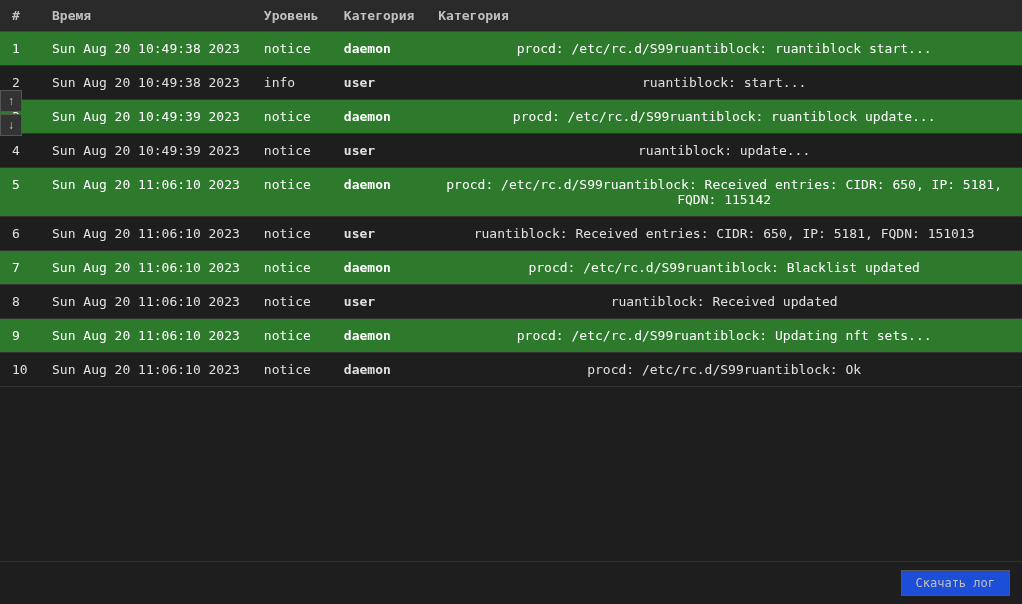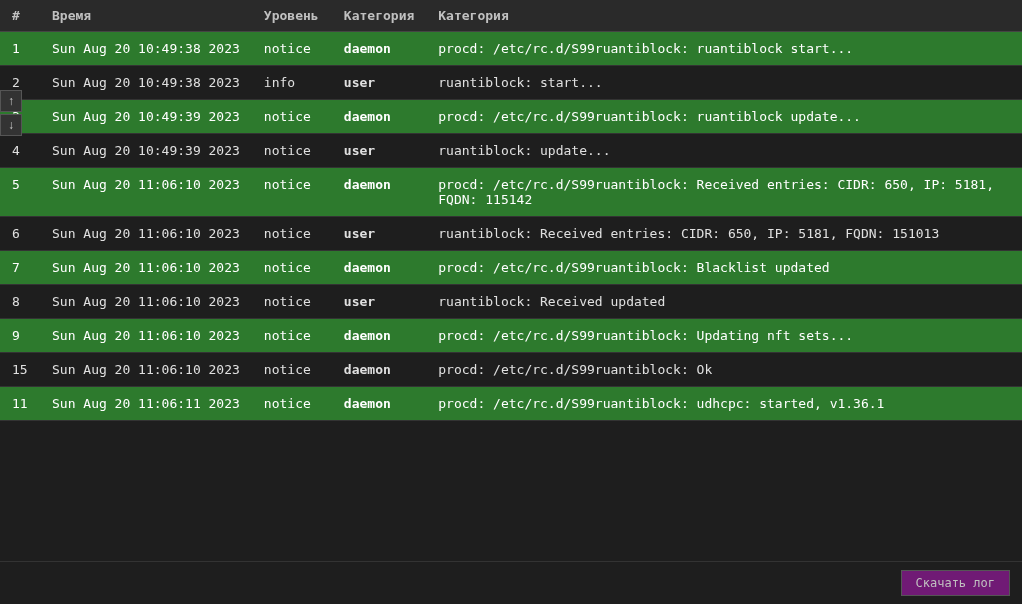--- a/index.html
+++ b/index.html
@@ -91,20 +91,21 @@
 
     td.col-category {
       width: 90px;
       min-width: 90px;
       white-space: nowrap;
       font-weight: bold;
     }
 
     td.col-message {
       word-break: break-word;
+      text-align: center;
     }
 
     .scroll-buttons {
       position: absolute;
       left: 0;
       top: 90px;
       display: flex;
       flex-direction: column;
       gap: 2px;
       z-index: 10;
@@ -125,21 +126,21 @@
 
     .footer {
       background: #1e1e1e;
       padding: 8px 12px;
       display: flex;
       justify-content: flex-end;
       border-top: 1px solid #333;
     }
 
     .download-btn {
-      background: #701a75;
+      background: #1d4ed8;
       border: 1px solid #555;
       color: #c0c0c0;
       padding: 5px 14px;
       font-size: 12px;
       cursor: pointer;
       font-family: monospace;
     }
   </style>
 </head>
 <body>
@@ -218,32 +219,25 @@
             <td class="col-message">ruantiblock: Received updated</td>
           </tr>
           <tr class="row-green">
             <td class="col-num">9</td>
             <td class="col-time">Sun Aug 20 11:06:10 2023</td>
             <td class="col-level">notice</td>
             <td class="col-category">daemon</td>
             <td class="col-message">procd: /etc/rc.d/S99ruantiblock: Updating nft sets...</td>
           </tr>
           <tr class="row-dark">
-            <td class="col-num">15</td>
+            <td class="col-num">10</td>
             <td class="col-time">Sun Aug 20 11:06:10 2023</td>
             <td class="col-level">notice</td>
             <td class="col-category">daemon</td>
             <td class="col-message">procd: /etc/rc.d/S99ruantiblock: Ok</td>
-          </tr>
-          <tr class="row-green">
-            <td class="col-num">11</td>
-            <td class="col-time">Sun Aug 20 11:06:11 2023</td>
-            <td class="col-level">notice</td>
-            <td class="col-category">daemon</td>
-            <td class="col-message">procd: /etc/rc.d/S99ruantiblock: udhcpc: started, v1.36.1</td>
           </tr>
         </tbody>
     </table>
   </div>
   <div class="footer">
     <button class="download-btn">Скачать лог</button>
   </div>
 </div>
 
 </body></html>

